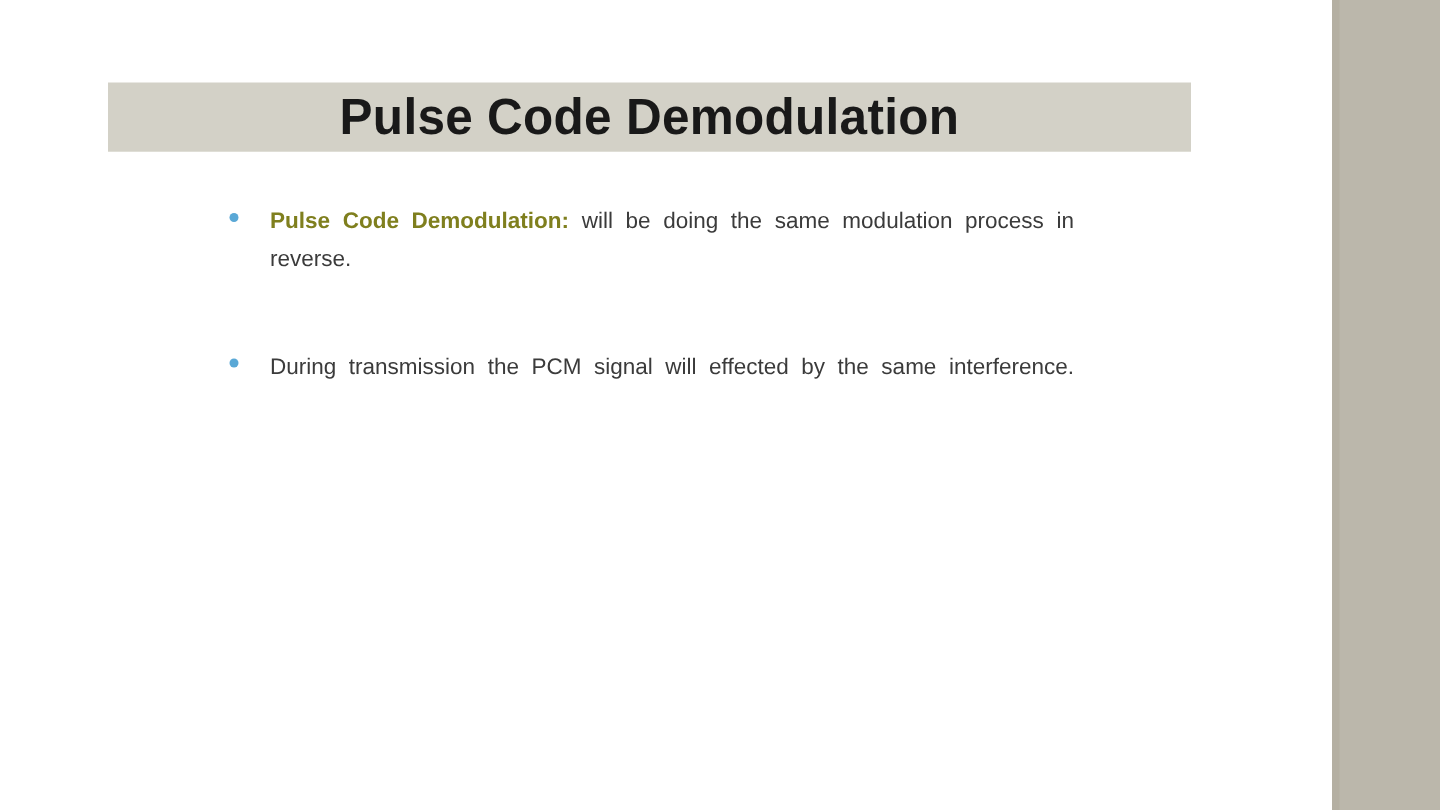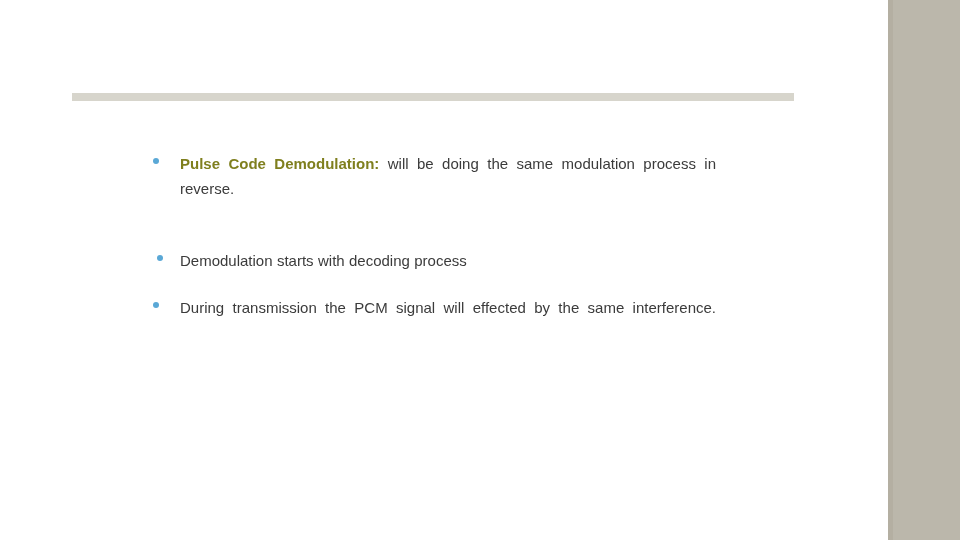--- a/index.html
+++ b/index.html
@@ -71,21 +71,20 @@
     transform: scaleX(0.97);
     transform-origin: center;
   }
 
   
   .body {
     position: absolute;
     left: 150px;
     top: 136px;
     width: 566px;
-    margin-top: 16px;
   }
   .bullet-row {
     position: relative;
     padding-left: 30px;
     margin-bottom: 23px;
   }
   .bullet-row:last-child { margin-bottom: 0; }
 
   .bullet-dot {
     position: absolute;
@@ -123,32 +122,31 @@
 <body>
 
 <div class="slide">
 
   <div class="right-panel">
     <div class="right-panel-edge"></div>
   </div>
 
   <div class="title-band-underlay"></div>
 
+  <div class="title-band">
+    <div class="title-text">Pulse Code Demodulation</div>
+  </div>
 
   <div class="body">
 
     <div class="bullet-row wide">
       <span class="bullet-dot"></span>
       <div class="bullet-text justified"><span class="lead">Pulse Code Demodulation:</span><span> will be doing the same modulation process in reverse.</span></div>
     </div>
 
-    <div class="bullet-row">
-      <span class="bullet-dot"></span>
-      <div class="bullet-text"><span>Demodulation starts with decoding process</span></div>
-    </div>
 
     <div class="bullet-row wide">
       <span class="bullet-dot"></span>
       <div class="bullet-text justified"><span>During transmission the PCM signal will effected by the same interference.</span></div>
     </div>
 
   </div>
 
 </div>
 

